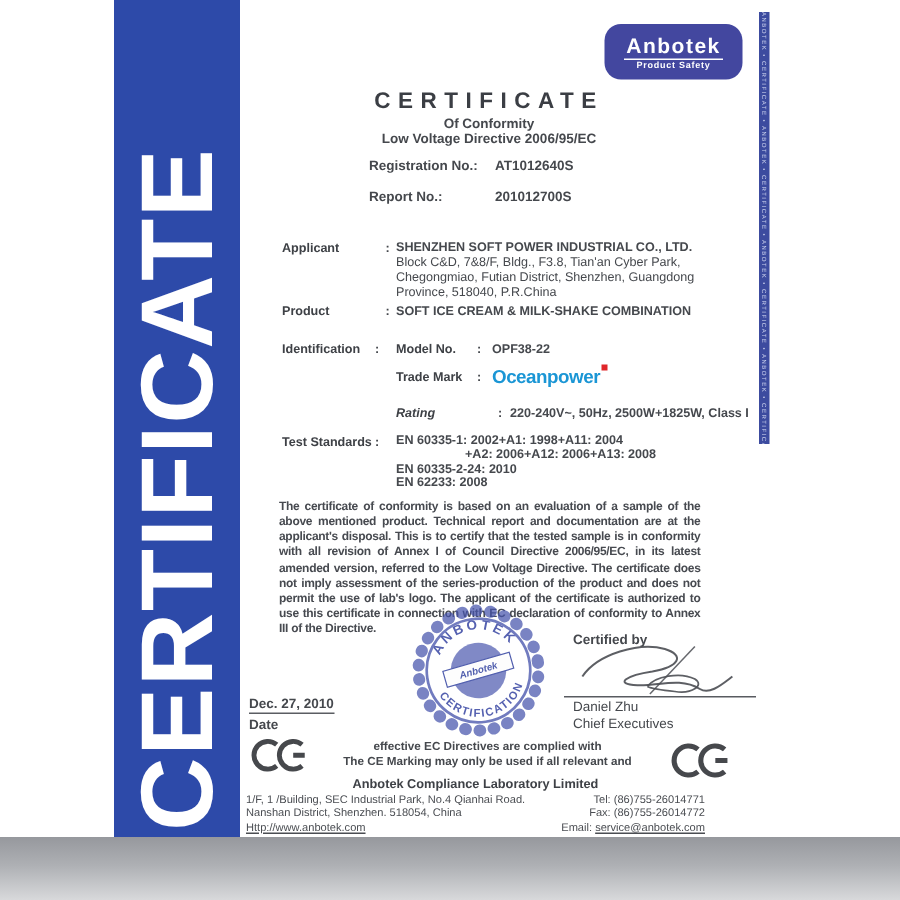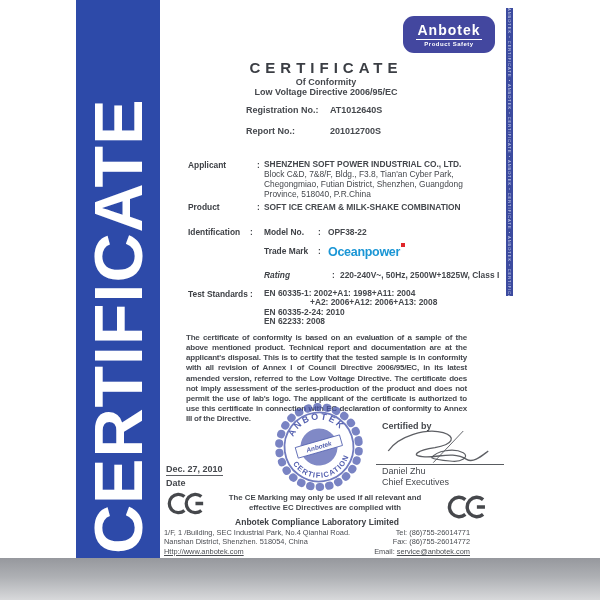--- a/index.html
+++ b/index.html
@@ -178,22 +178,22 @@
 <svg class="abs" style="left:167px;top:491px;" width="40" height="25" viewBox="0 0 104 64">
   <path d="M45.4,13.6 A24,24 0 1 0 45.4,50.4" fill="none" stroke="#46484c" stroke-width="8.5"></path>
   <path d="M89.4,13.6 A24,24 0 1 0 89.4,50.4 M74,32 H94" fill="none" stroke="#46484c" stroke-width="8.5"></path>
 </svg>
 <svg class="abs" style="left:447px;top:494px;" width="42" height="26" viewBox="0 0 104 64">
   <path d="M45.4,13.6 A24,24 0 1 0 45.4,50.4" fill="none" stroke="#46484c" stroke-width="8.5"></path>
   <path d="M89.4,13.6 A24,24 0 1 0 89.4,50.4 M74,32 H94" fill="none" stroke="#46484c" stroke-width="8.5"></path>
 </svg>
 
 <div class="abs ce-note">
+  <div>effective EC Directives are complied with</div>
   <div>The CE Marking may only be used if all relevant and</div>
-  <div>effective EC Directives are complied with</div>
 </div>
 
 <div class="abs footer-title">Anbotek Compliance Laboratory Limited</div>
 <div class="abs footer-rows">
   <div class="footer-row">
     <span>1/F, 1 /Building, SEC Industrial Park, No.4 Qianhai Road.</span>
     <span>Tel: (86)755-26014771</span>
   </div>
   <div class="footer-row">
     <span>Nanshan District, Shenzhen. 518054, China</span>

